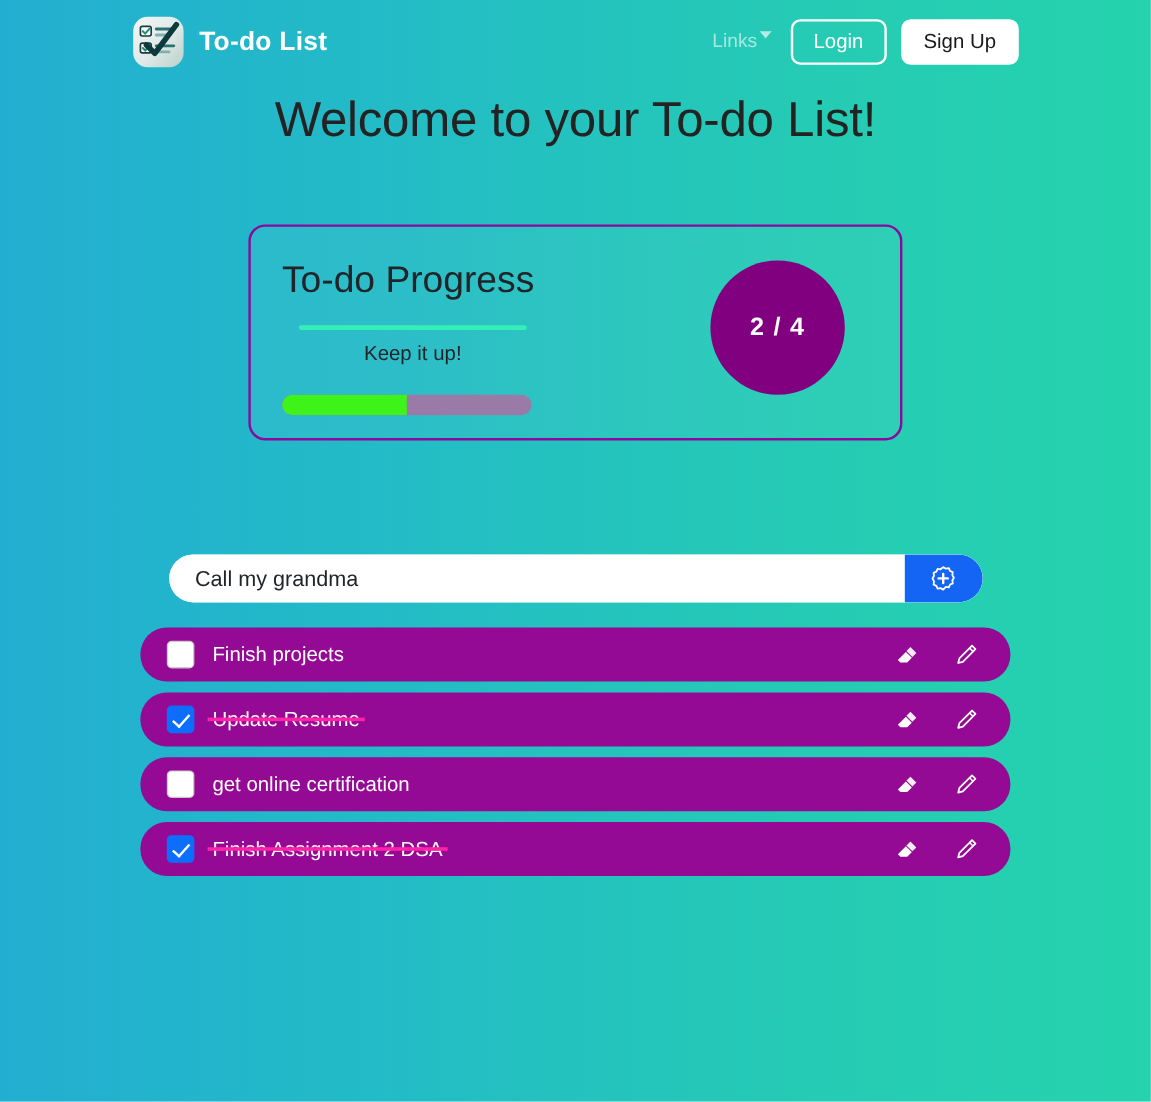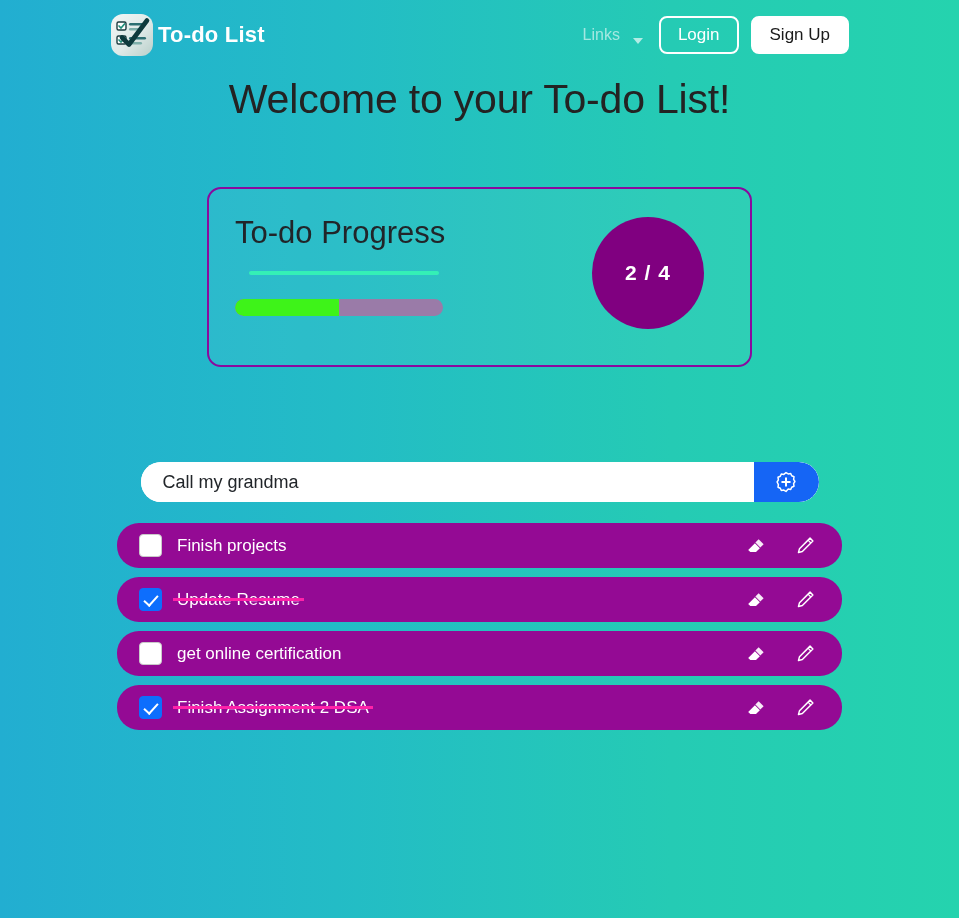--- a/index.html
+++ b/index.html
@@ -16,21 +16,21 @@
   .navbar {
     height: 70px;
     display: flex;
     align-items: center;
     padding: 0 110px 0 110px;
     position: relative;
   }
   .brand {
     display: flex;
     align-items: center;
-    gap: 4px;
+    gap: 12px;
     text-decoration: none;
   }
   .brand-logo {
     width: 44px; height: 44px;
     border-radius: 12px;
     display: block;
   }
   .brand-text {
     color: #ffffff;
     font-size: 22px;
@@ -38,22 +38,22 @@
     letter-spacing: 0.2px;
   }
   .nav-right {
     margin-left: auto;
     display: flex;
     align-items: center;
     gap: 12px;
   }
   .nav-links {
     display: flex;
-    align-items: flex-end;
-    gap: 13px;
+    align-items: flex-start;
+    gap: 2px;
     color: rgba(255,255,255,0.58);
     font-size: 16px;
     padding: 6px 4px;
     cursor: pointer;
   }
   .caret {
     width: 0; height: 0;
     border-left: 5px solid transparent;
     border-right: 5px solid transparent;
     border-top: 6px solid rgba(255,255,255,0.65);
@@ -300,20 +300,21 @@
 </div>
 
 <div class="hero">
   <h1>Welcome to your To-do List!</h1>
 </div>
 
 <div class="progress-wrap">
   <div class="progress-card">
     <h2 class="progress-title">To-do Progress</h2>
     <hr class="progress-hr">
+    <p class="progress-sub">Keep it up!</p>
     <div class="progress-bar-track">
       <div class="progress-bar-fill" id="progress-fill" style="width: 50%;"></div>
     </div>
     <div class="progress-badge">2 / 4</div>
   </div>
 </div>
 
 <div class="input-row">
   <input class="todo-input" type="text" value="Call my grandma" style="">
   <button class="add-btn">

